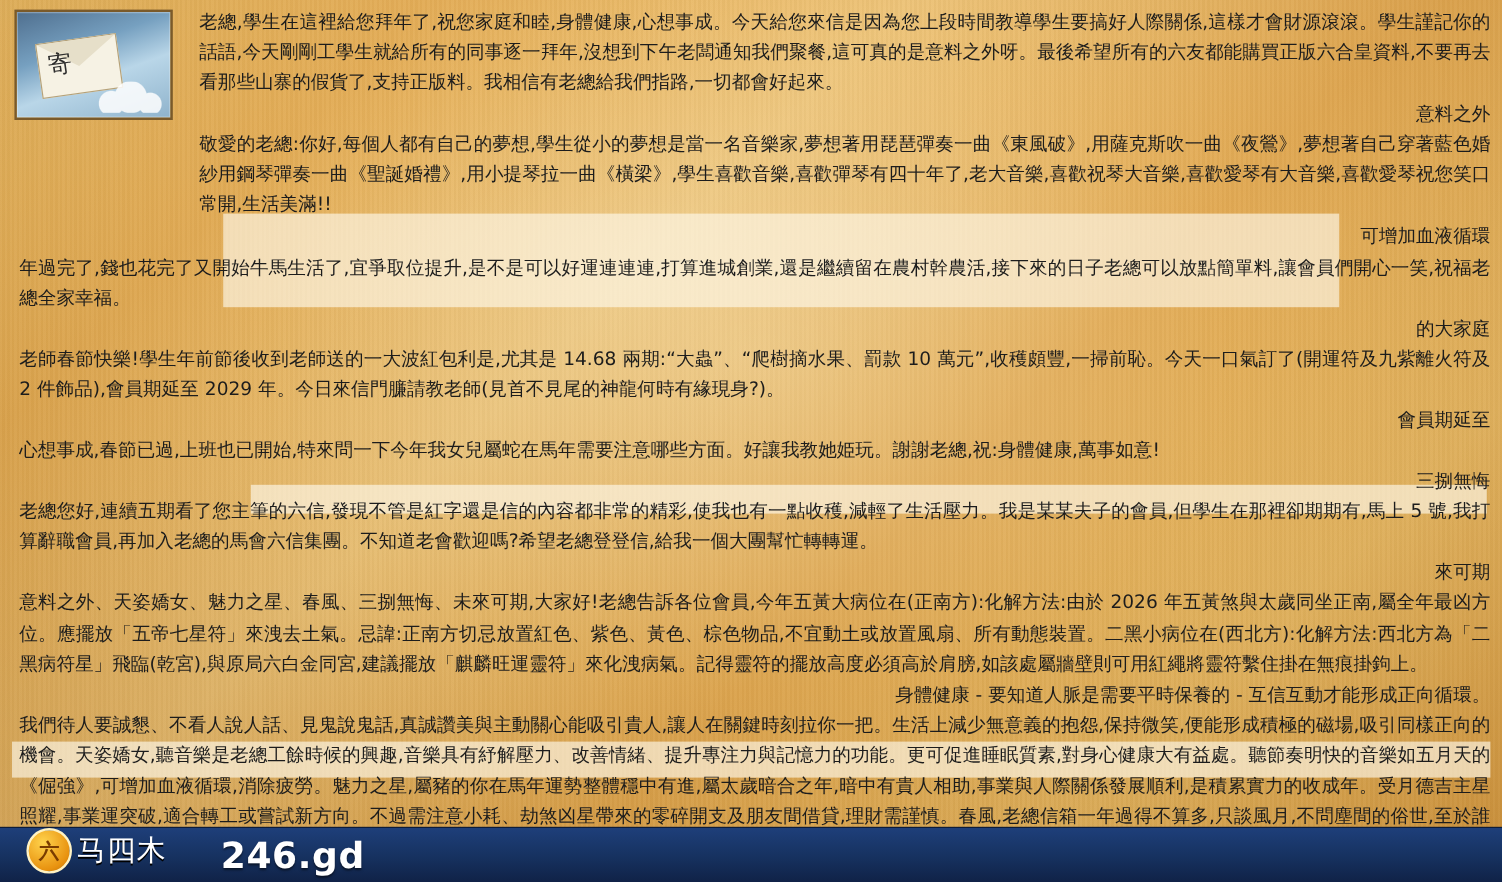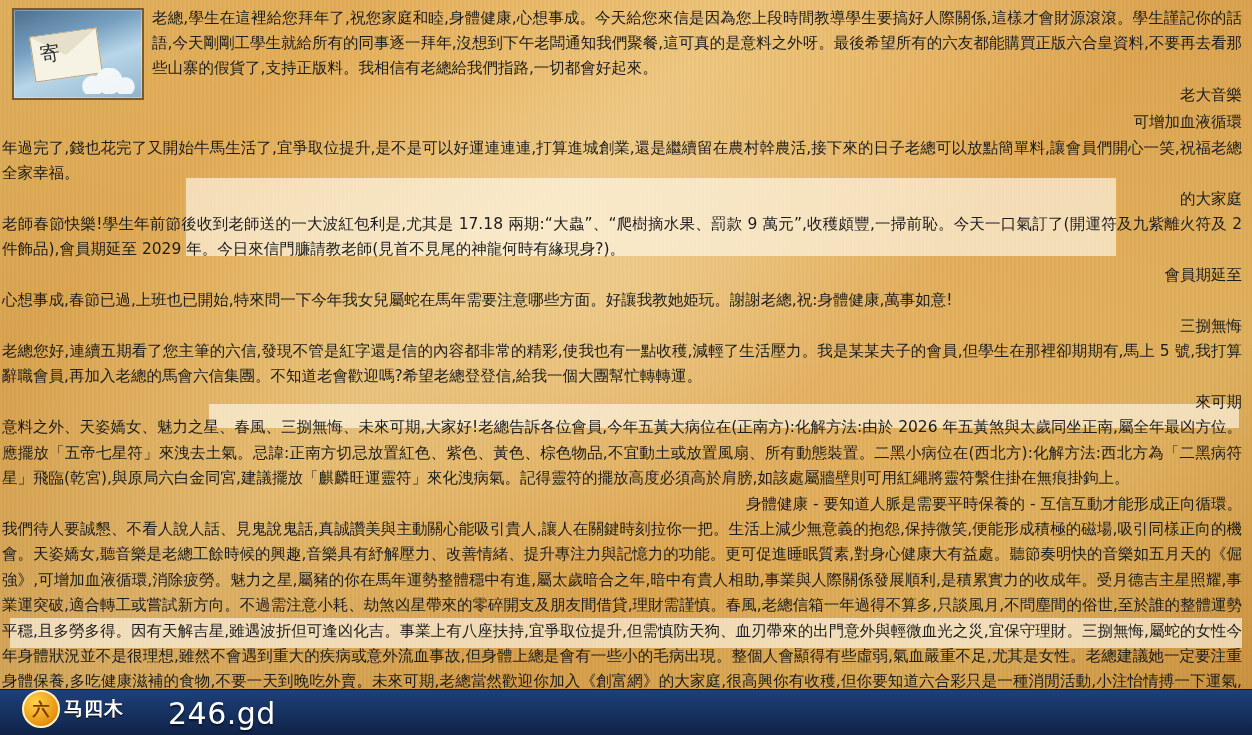--- a/index.html
+++ b/index.html
@@ -16,21 +16,21 @@
       linear-gradient(135deg,#e8b75c 0%,#e3a94d 18%,#ecc070 38%,#e2a64a 60%,#eab95f 80%,#dfa246 100%);
   }
   
   .page:before{
     content:"";position:absolute;inset:0;
     background:radial-gradient(ellipse at 50% 40%, rgba(255,240,200,0.35) 0%, rgba(255,220,160,0.05) 45%, rgba(140,80,10,0.18) 100%);
     pointer-events:none;
   }
   .content{
     position:absolute;left:0;top:0;width:1252px;height:534px;
-    padding:6px 10px 0 2px;box-sizing:border-box;
+    padding:6px 10px 0 16px;box-sizing:border-box;
   }
   .stamp{
     position:absolute;left:12px;top:8px;width:128px;height:88px;
     border:2px solid #7a5a2a;
     background:linear-gradient(160deg,#4f6f8f 0%,#76a0c0 35%,#b9d6e8 60%,#8fb3cc 100%);
     box-shadow:0 0 0 1px rgba(255,255,255,.3) inset;
     overflow:hidden;
   }
   .stamp .env{
     position:absolute;left:18px;top:22px;width:66px;height:44px;
@@ -84,27 +84,27 @@
     position:absolute;left:22px;bottom:6px;height:40px;display:flex;align-items:center;
   }
   .logo .badge{
     width:34px;height:34px;border-radius:50%;
     background:radial-gradient(circle at 35% 30%,#ffd34d,#e8920f 70%,#b96a05);
     border:2px solid #fff3c4;display:flex;align-items:center;justify-content:center;
     color:#7a3c00;font-weight:bold;font-size:17px;
     font-family:"DejaVu Serif","Liberation Serif",serif;
   }
   .logo .cn{
-    margin-left:4px;color:#fff;font-weight:bold;font-size:19px;letter-spacing:1px;
+    margin-left:4px;color:#fff;font-weight:normal;font-size:24px;letter-spacing:1px;
     text-shadow:0 1px 0 #000;
     font-family:"DejaVu Sans","Liberation Sans",sans-serif;
   }
   .domain{
-    position:absolute;left:168px;bottom:4px;
-    color:#ffffff;font-weight:normal;font-size:30px;letter-spacing:.5px;
+    position:absolute;left:184px;bottom:4px;
+    color:#ffffff;font-weight:bold;font-size:30px;letter-spacing:.5px;
     text-shadow:0 2px 2px rgba(0,0,0,.55);
     font-family:"DejaVu Sans","Liberation Sans",sans-serif;
   }
   .watermark{
     position:absolute;left:560px;top:686px;width:120px;height:12px;
     color:rgba(90,60,20,.55);font-size:11px;text-align:center;
   }
 </style>
 </head>
 <body>
@@ -120,28 +120,31 @@
   <div class="band band1"></div>
   <div class="band band2"></div>
   <div class="band band3"></div>
 
   <div class="content">
 
     <div class="body-text">
       <p>老總,學生在這裡給您拜年了,祝您家庭和睦,身體健康,心想事成。今天給您來信是因為您上段時間教導學生要搞好人際關係,這樣才會財源滾滾。學生謹記你的話語,今天剛剛工學生就給所有的同事逐一拜年,沒想到下午老闆通知我們聚餐,這可真的是意料之外呀。最後希望所有的六友都能購買正版六合皇資料,不要再去看那些山寨的假貨了,支持正版料。我相信有老總給我們指路,一切都會好起來。</p>
     </div>
     <div class="flow">
-      <p class="right">老大音樂</p>
+      <p class="right">意料之外</p>
     </div>
 
+    <div class="body-text">
+      <p>敬愛的老總:你好,每個人都有自己的夢想,學生從小的夢想是當一名音樂家,夢想著用琵琶彈奏一曲《東風破》,用薩克斯吹一曲《夜鶯》,夢想著自己穿著藍色婚紗用鋼琴彈奏一曲《聖誕婚禮》,用小提琴拉一曲《橫梁》,學生喜歡音樂,喜歡彈琴有四十年了,老大音樂,喜歡祝琴大音樂,喜歡愛琴有大音樂,喜歡愛琴祝您笑口常開,生活美滿!!</p>
+    </div>
     <div class="flow">
       <p class="right">可增加血液循環</p>
       <p>年過完了,錢也花完了又開始牛馬生活了,宜爭取位提升,是不是可以好運連連連,打算進城創業,還是繼續留在農村幹農活,接下來的日子老總可以放點簡單料,讓會員們開心一笑,祝福老總全家幸福。</p>
       <p class="right">的大家庭</p>
-      <p>老師春節快樂!學生年前節後收到老師送的一大波紅包利是,尤其是 17.18 兩期:“大蟲”、“爬樹摘水果、罰款 9 萬元”,收穫頗豐,一掃前恥。今天一口氣訂了(開運符及九紫離火符及 2 件飾品),會員期延至 2029 年。今日來信門臁請教老師(見首不見尾的神龍何時有緣現身?)。</p>
+      <p>老師春節快樂!學生年前節後收到老師送的一大波紅包利是,尤其是 14.68 兩期:“大蟲”、“爬樹摘水果、罰款 10 萬元”,收穫頗豐,一掃前恥。今天一口氣訂了(開運符及九紫離火符及 2 件飾品),會員期延至 2029 年。今日來信門臁請教老師(見首不見尾的神龍何時有緣現身?)。</p>
       <p class="right">會員期延至</p>
       <p>心想事成,春節已過,上班也已開始,特來問一下今年我女兒屬蛇在馬年需要注意哪些方面。好讓我教她姫玩。謝謝老總,祝:身體健康,萬事如意!</p>
       <p class="right">三捌無悔</p>
       <p>老總您好,連續五期看了您主筆的六信,發現不管是紅字還是信的內容都非常的精彩,使我也有一點收穫,減輕了生活壓力。我是某某夫子的會員,但學生在那裡卻期期有,馬上 5 號,我打算辭職會員,再加入老總的馬會六信集團。不知道老會歡迎嗎?希望老總登登信,給我一個大團幫忙轉轉運。</p>
       <p class="right">來可期</p>
       <p>意料之外、天姿嬌女、魅力之星、春風、三捌無悔、未來可期,大家好!老總告訴各位會員,今年五黃大病位在(正南方):化解方法:由於 2026 年五黃煞與太歲同坐正南,屬全年最凶方位。應擺放「五帝七星符」來洩去土氣。忌諱:正南方切忌放置紅色、紫色、黃色、棕色物品,不宜動土或放置風扇、所有動態裝置。二黑小病位在(西北方):化解方法:西北方為「二黑病符星」飛臨(乾宮),與原局六白金同宮,建議擺放「麒麟旺運靈符」來化洩病氣。記得靈符的擺放高度必須高於肩膀,如該處屬牆壁則可用紅繩將靈符繫住掛在無痕掛鉤上。</p>
       <p class="right">身體健康 - 要知道人脈是需要平時保養的 - 互信互動才能形成正向循環。</p>
       <p>我們待人要誠懇、不看人說人話、見鬼說鬼話,真誠讚美與主動關心能吸引貴人,讓人在關鍵時刻拉你一把。生活上減少無意義的抱怨,保持微笑,便能形成積極的磁場,吸引同樣正向的機會。天姿嬌女,聽音樂是老總工餘時候的興趣,音樂具有紓解壓力、改善情緒、提升專注力與記憶力的功能。更可促進睡眠質素,對身心健康大有益處。聽節奏明快的音樂如五月天的《倔強》,可增加血液循環,消除疲勞。魅力之星,屬豬的你在馬年運勢整體穩中有進,屬太歲暗合之年,暗中有貴人相助,事業與人際關係發展順利,是積累實力的收成年。受月德吉主星照耀,事業運突破,適合轉工或嘗試新方向。不過需注意小耗、劫煞凶星帶來的零碎開支及朋友間借貸,理財需謹慎。春風,老總信箱一年過得不算多,只談風月,不問塵間的俗世,至於誰的整體運勢平穩,且多勞多得。因有天解吉星,雖遇波折但可逢凶化吉。事業上有八座扶持,宜爭取位提升,但需慎防天狗、血刃帶來的出門意外與輕微血光之災,宜保守理財。三捌無悔,屬蛇的女性今年身體狀況並不是很理想,雖然不會遇到重大的疾病或意外流血事故,但身體上總是會有一些小的毛病出現。整個人會顯得有些虛弱,氣血嚴重不足,尤其是女性。老總建議她一定要注重身體保養,多吃健康滋補的食物,不要一天到晚吃外賣。未來可期,老總當然歡迎你加入《創富網》的大家庭,很高興你有收穫,但你要知道六合彩只是一種消閒活動,小注怡情搏一下運氣,更加要適可而止,切忌越玩越過龍。因為絕大多數的賭博形式,尤其是那些主要靠運氣的遊戲,都包含著莊家優勢或利潤差。這些實際上是讓遊戲對玩家不利。</p>
     </div>
   </div>

